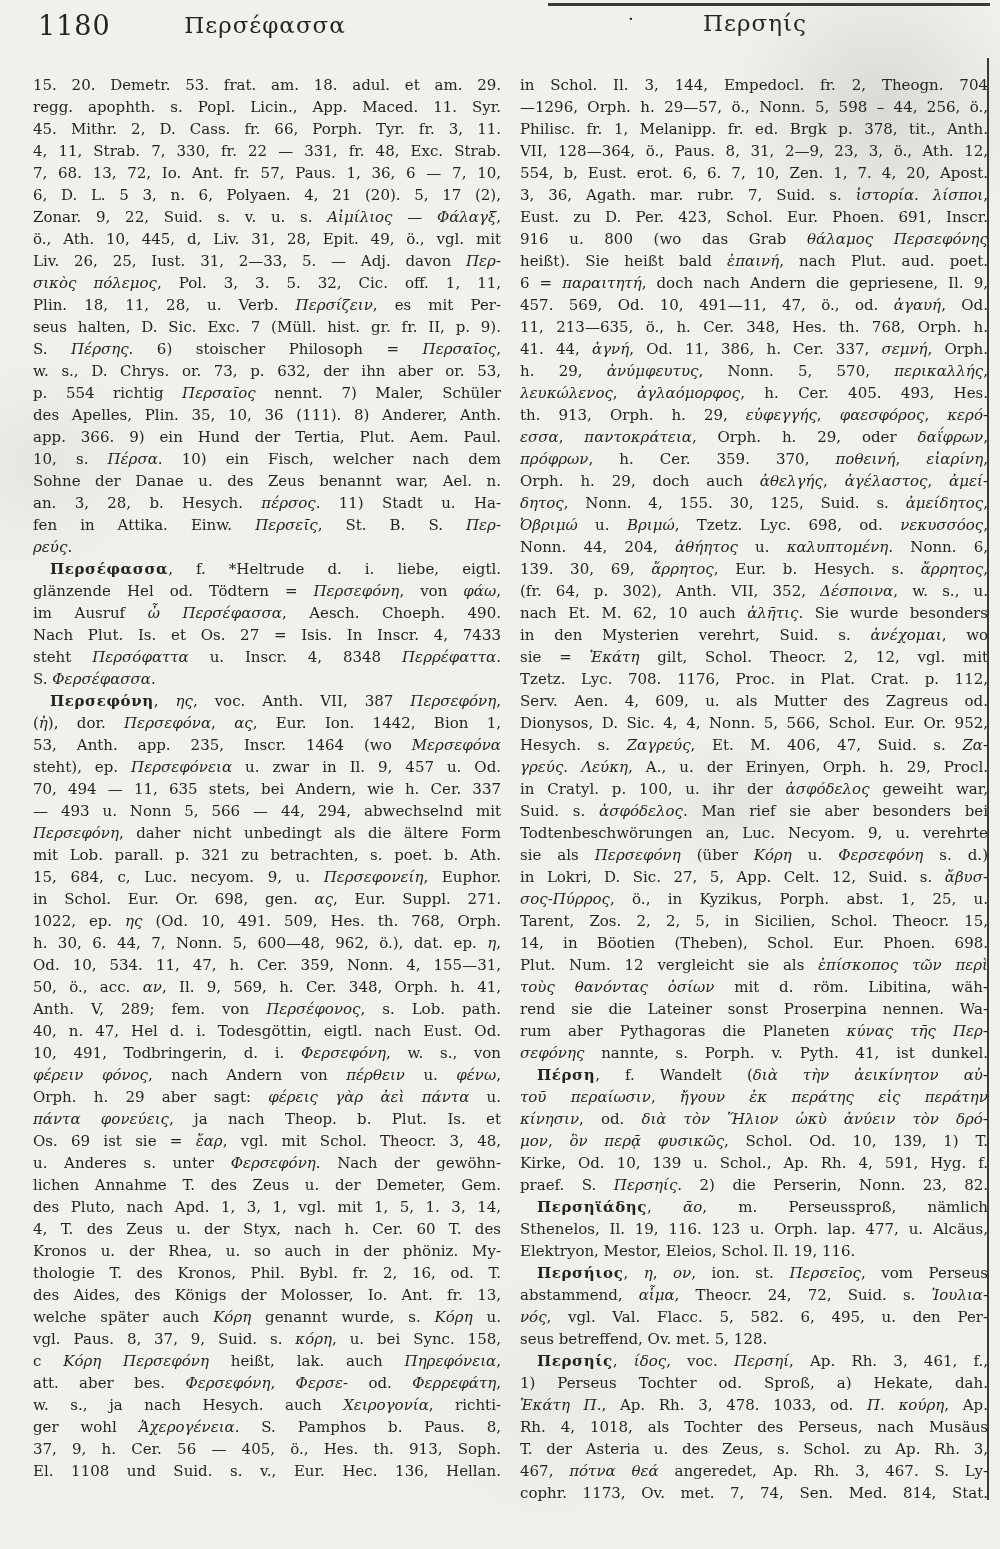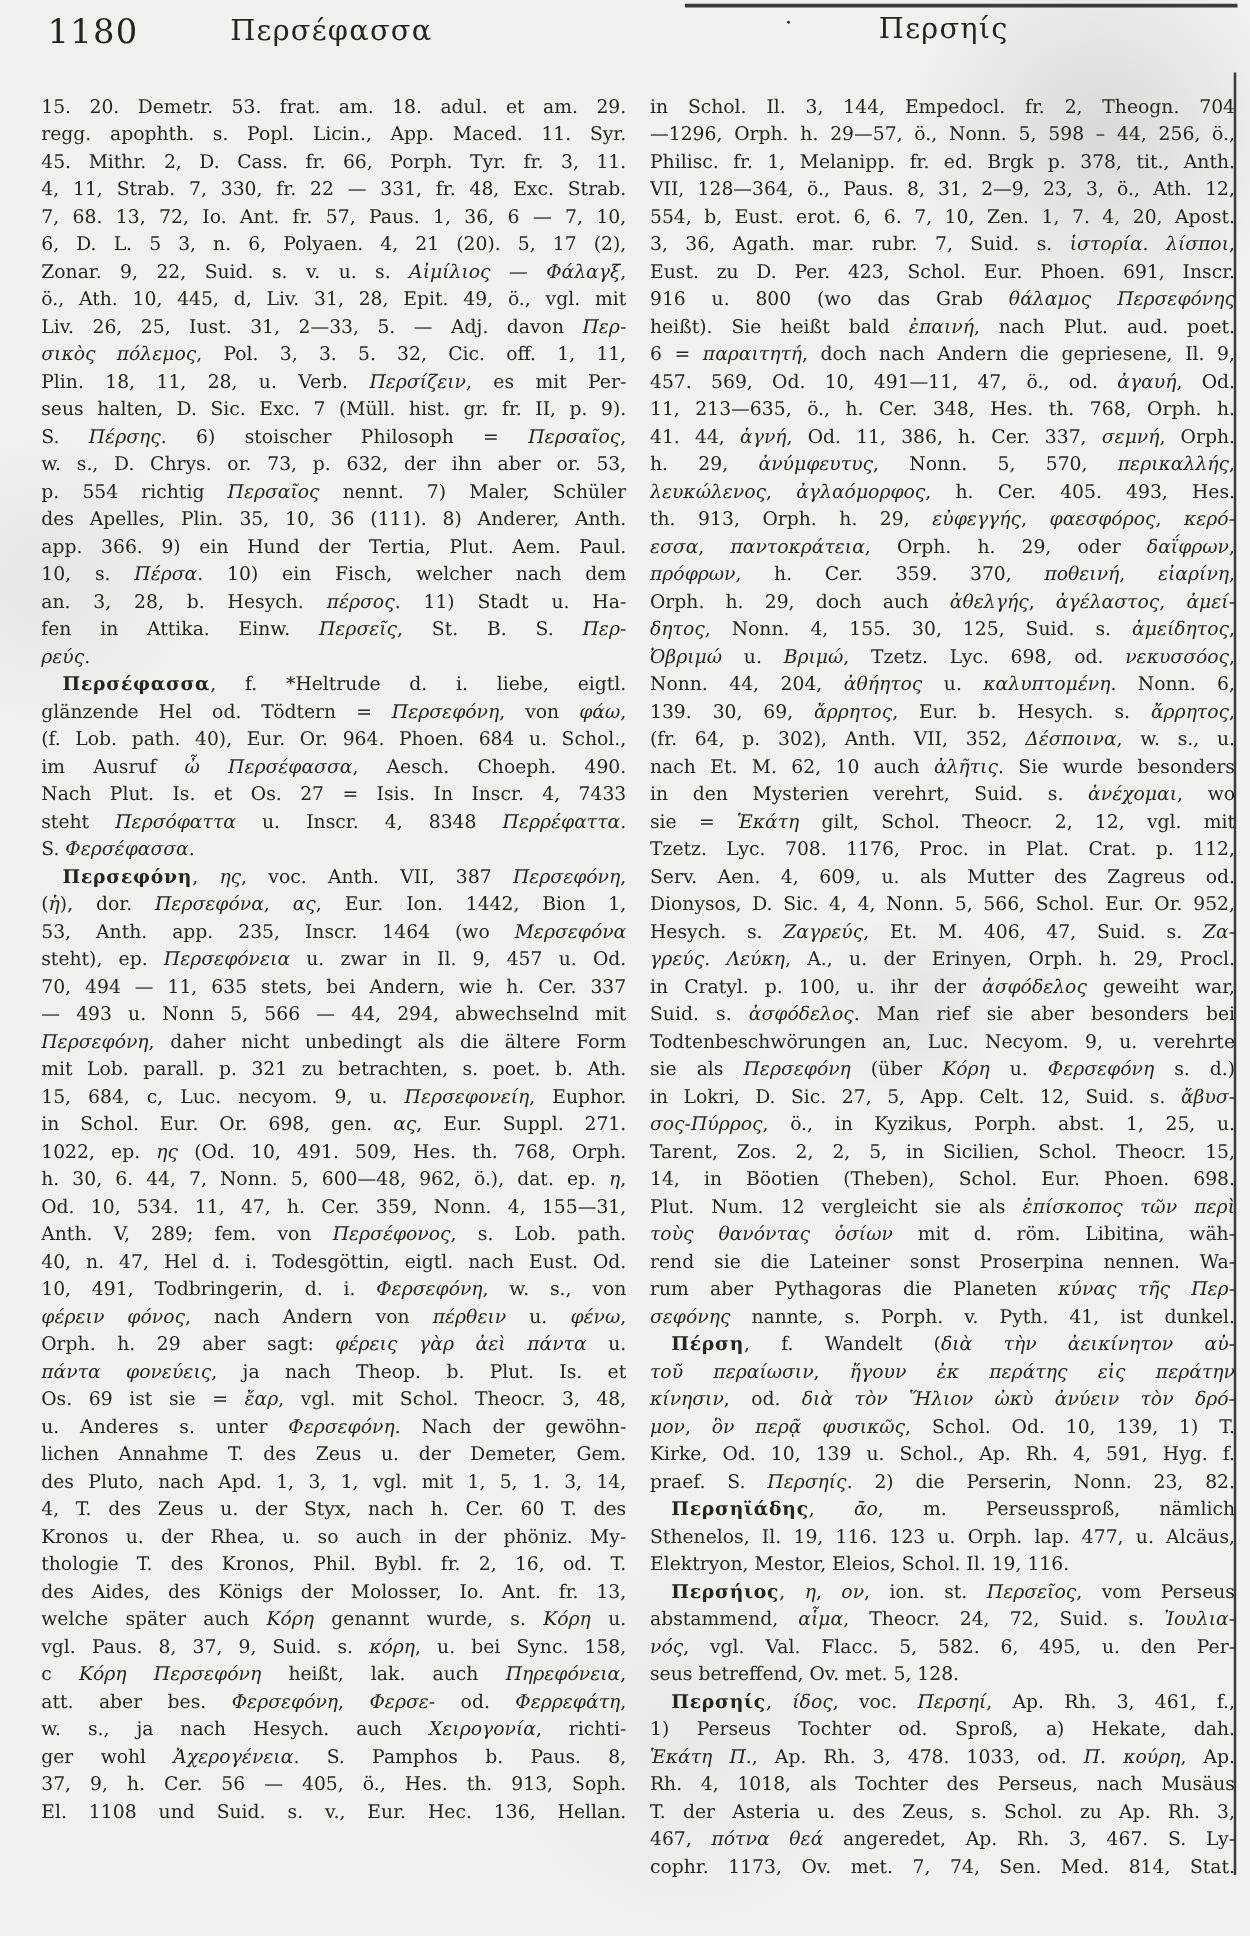--- a/index.html
+++ b/index.html
@@ -59,43 +59,44 @@
       <div class="line">Liv. 26, 25, Iust. 31, 2—33, 5. — Adj. davon <i class="gk">Περ</i>-</div>
       <div class="line"><i class="gk">σικὸς</i> <i class="gk">πόλεμος</i>, Pol. 3, 3. 5. 32, Cic. off. 1, 11,</div>
       <div class="line">Plin. 18, 11, 28, u. Verb. <i class="gk">Περσίζειν</i>, es mit Per-</div>
       <div class="line">seus halten, D. Sic. Exc. 7 (Müll. hist. gr. fr. II, p. 9).</div>
       <div class="line">S. <i class="gk">Πέρσης</i>. 6) stoischer Philosoph = <i class="gk">Περσαῖος</i>,</div>
       <div class="line">w. s., D. Chrys. or. 73, p. 632, der ihn aber or. 53,</div>
       <div class="line">p. 554 richtig <i class="gk">Περσαῖος</i> nennt. 7) Maler, Schüler</div>
       <div class="line">des Apelles, Plin. 35, 10, 36 (111). 8) Anderer, Anth.</div>
       <div class="line">app. 366. 9) ein Hund der Tertia, Plut. Aem. Paul.</div>
       <div class="line">10, s. <i class="gk">Πέρσα</i>. 10) ein Fisch, welcher nach dem</div>
+      <div class="line">Sohne der Danae u. des Zeus benannt war, Ael. n.</div>
       <div class="line">an. 3, 28, b. Hesych. <i class="gk">πέρσος</i>. 11) Stadt u. Ha-</div>
       <div class="line">fen in Attika. Einw. <i class="gk">Περσεῖς</i>, St. B. S. <i class="gk">Περ</i>-</div>
       <div class="line short"><i class="gk">ρεύς</i>.</div>
       <div class="line indent"><b class="hw">Περσέφασσα</b>, f. *Heltrude d. i. liebe, eigtl.</div>
       <div class="line">glänzende Hel od. Tödtern = <i class="gk">Περσεφόνη</i>, von <i class="gk">φάω</i>,</div>
-      <div class="line">(f. Lob. path. 40), Eur. Or. 964. Phoen. 684 u. Schol.,</div>
       <div class="line">im Ausruf <i class="gk">ὦ</i> <i class="gk">Περσέφασσα</i>, Aesch. Choeph. 490.</div>
       <div class="line">Nach Plut. Is. et Os. 27 = Isis. In Inscr. 4, 7433</div>
       <div class="line">steht <i class="gk">Περσόφαττα</i> u. Inscr. 4, 8348 <i class="gk">Περρέφαττα</i>.</div>
       <div class="line short">S. <i class="gk">Φερσέφασσα</i>.</div>
       <div class="line indent"><b class="hw">Περσεφόνη</b>, <i class="gk">ης</i>, voc. Anth. VII, 387 <i class="gk">Περσεφόνη</i>,</div>
       <div class="line">(<i class="gk">ἡ</i>), dor. <i class="gk">Περσεφόνα</i>, <i class="gk">ας</i>, Eur. Ion. 1442, Bion 1,</div>
       <div class="line">53, Anth. app. 235, Inscr. 1464 (wo <i class="gk">Μερσεφόνα</i></div>
       <div class="line">steht), ep. <i class="gk">Περσεφόνεια</i> u. zwar in Il. 9, 457 u. Od.</div>
       <div class="line">70, 494 — 11, 635 stets, bei Andern, wie h. Cer. 337</div>
       <div class="line">— 493 u. Nonn 5, 566 — 44, 294, abwechselnd mit</div>
       <div class="line"><i class="gk">Περσεφόνη</i>, daher nicht unbedingt als die ältere Form</div>
       <div class="line">mit Lob. parall. p. 321 zu betrachten, s. poet. b. Ath.</div>
       <div class="line">15, 684, c, Luc. necyom. 9, u. <i class="gk">Περσεφονείη</i>, Euphor.</div>
       <div class="line">in Schol. Eur. Or. 698, gen. <i class="gk">ας</i>, Eur. Suppl. 271.</div>
       <div class="line">1022, ep. <i class="gk">ης</i> (Od. 10, 491. 509, Hes. th. 768, Orph.</div>
       <div class="line">h. 30, 6. 44, 7, Nonn. 5, 600—48, 962, ö.), dat. ep. <i class="gk">η</i>,</div>
       <div class="line">Od. 10, 534. 11, 47, h. Cer. 359, Nonn. 4, 155—31,</div>
+      <div class="line">50, ö., acc. <i class="gk">αν</i>, Il. 9, 569, h. Cer. 348, Orph. h. 41,</div>
       <div class="line">Anth. V, 289; fem. von <i class="gk">Περσέφονος</i>, s. Lob. path.</div>
       <div class="line">40, n. 47, Hel d. i. Todesgöttin, eigtl. nach Eust. Od.</div>
       <div class="line">10, 491, Todbringerin, d. i. <i class="gk">Φερσεφόνη</i>, w. s., von</div>
       <div class="line"><i class="gk">φέρειν</i> <i class="gk">φόνος</i>, nach Andern von <i class="gk">πέρθειν</i> u. <i class="gk">φένω</i>,</div>
       <div class="line">Orph. h. 29 aber sagt: <i class="gk">φέρεις</i> <i class="gk">γὰρ</i> <i class="gk">ἀεὶ</i> <i class="gk">πάντα</i> u.</div>
       <div class="line"><i class="gk">πάντα</i> <i class="gk">φονεύεις</i>, ja nach Theop. b. Plut. Is. et</div>
       <div class="line">Os. 69 ist sie = <i class="gk">ἔαρ</i>, vgl. mit Schol. Theocr. 3, 48,</div>
       <div class="line">u. Anderes s. unter <i class="gk">Φερσεφόνη</i>. Nach der gewöhn-</div>
       <div class="line">lichen Annahme T. des Zeus u. der Demeter, Gem.</div>
       <div class="line">des Pluto, nach Apd. 1, 3, 1, vgl. mit 1, 5, 1. 3, 14,</div>

